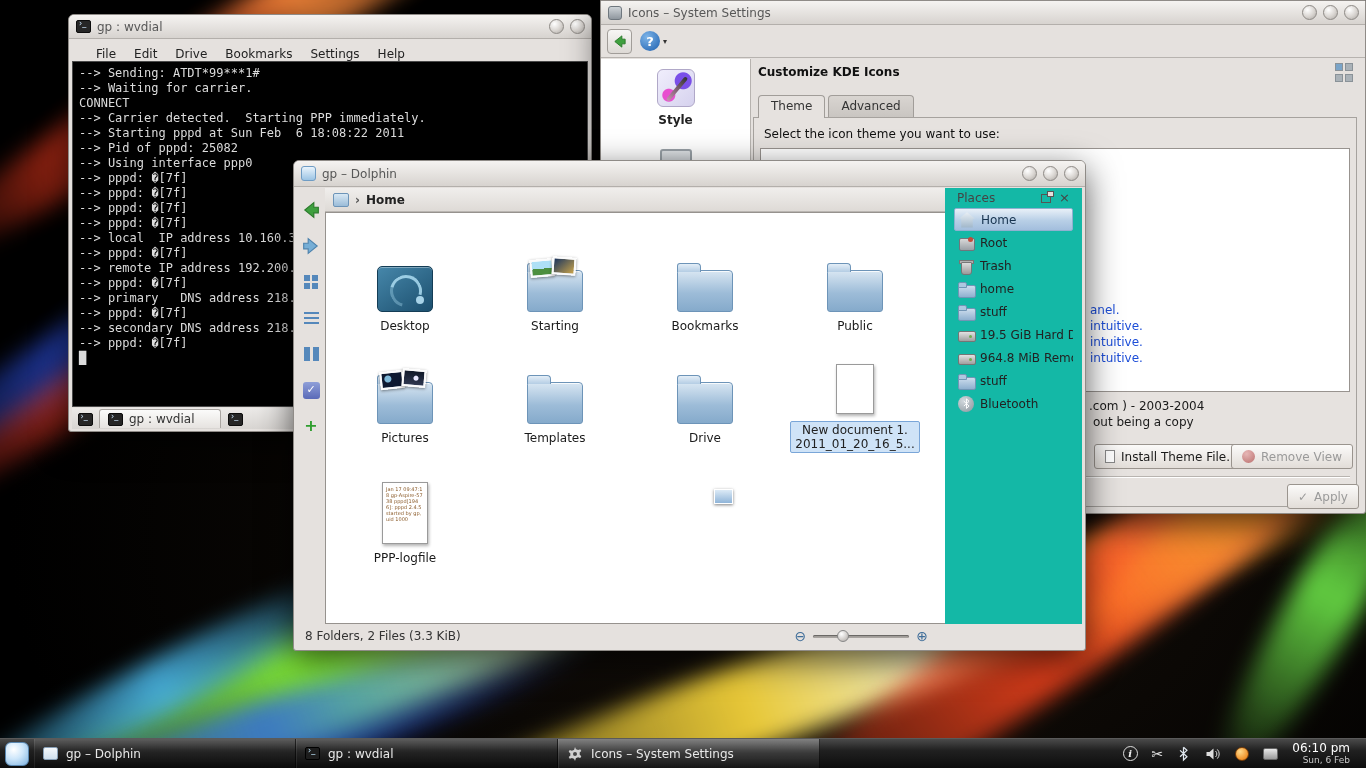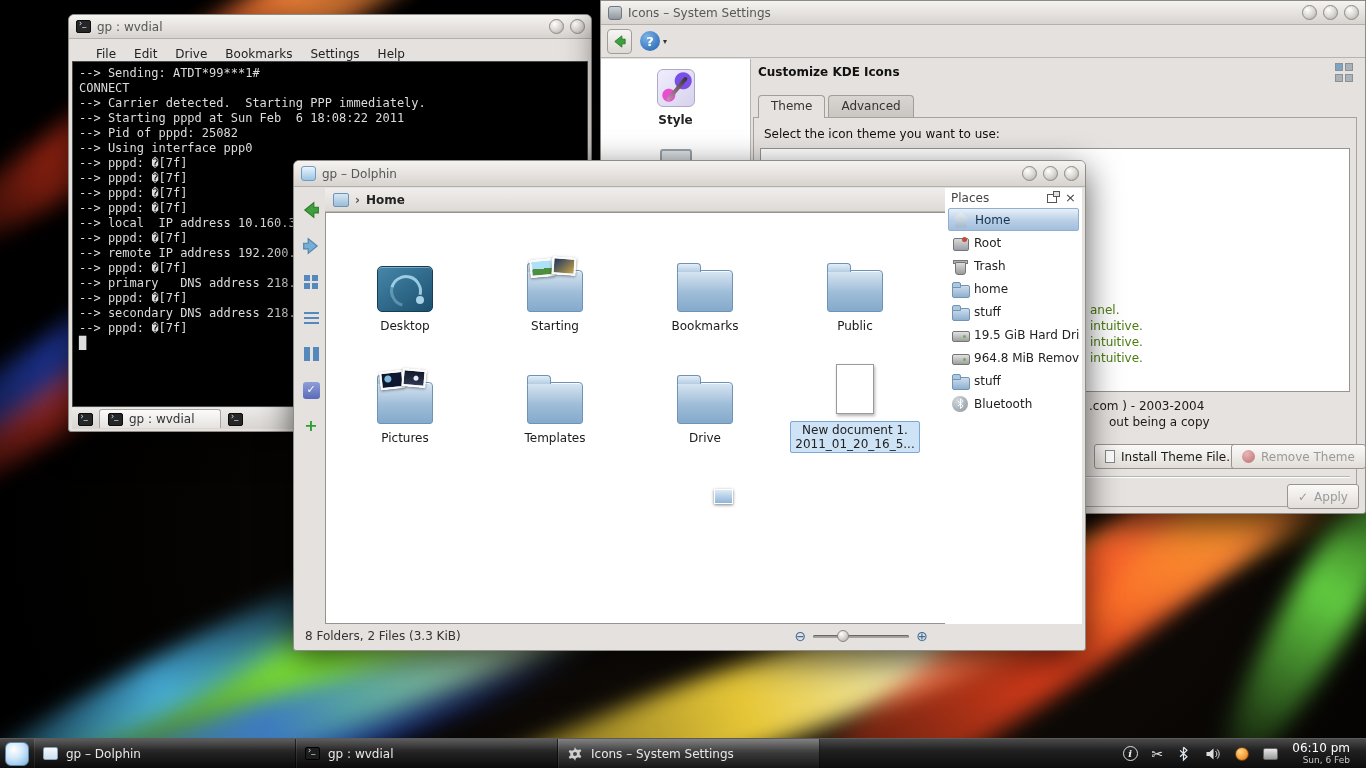--- a/index.html
+++ b/index.html
@@ -52,21 +52,21 @@
   .sb-label{font-weight:bold;color:#222}
   .sb-icon2{width:32px;height:26px;border:2px solid #98a0a6;border-radius:3px;background:linear-gradient(#dfe3e6,#b9bfc4);margin-top:16px}
   .s-heading{position:absolute;left:157px;top:64px;font-weight:bold;color:#111}
   .s-tabs{position:absolute;left:157px;top:94px;display:flex}
   .tab{height:22px;padding:3px 12px;border:1px solid #a19d99;border-bottom:none;border-radius:4px 4px 0 0;background:linear-gradient(#d9d5d1,#c9c5c1);color:#333;margin-right:3px}
   .tab.active{background:#e6e2df;height:23px;position:relative;z-index:2}
   .tabframe{position:absolute;left:152px;right:8px;top:116px;bottom:6px;border:1px solid #a6a29e;background:#e6e2df}
   .select-label{position:absolute;left:10px;top:9px;color:#111;white-space:nowrap}
   .theme-list{position:absolute;left:6px;right:6px;top:30px;height:244px;background:#fff;border:1px solid #98938f}
   .theme-row{position:absolute;left:2px;right:2px;height:16px}
-  .frag{position:absolute;left:327px;top:1px;color:#4d7c0f;white-space:nowrap}
+  .frag{position:absolute;left:327px;top:1px;color:#1d4ed8;white-space:nowrap}
   .desc{position:absolute;color:#1a1a1a;white-space:nowrap}
   .sbtn{position:absolute;height:25px;border:1px solid #9a948e;border-radius:3px;background:linear-gradient(#fbfaf9,#e2ddd8);display:flex;align-items:center;gap:6px;padding:0 10px;color:#1a1a1a;white-space:nowrap}
   .sbtn.disabled{color:#9a9a9a}
   .pg-ic{width:10px;height:13px;background:#fff;border:1px solid #888;flex:none}
   .rm-ic{width:13px;height:13px;border-radius:50%;background:radial-gradient(circle at 35% 30%,#d88,#a33 70%);opacity:.55;flex:none}
   .sep-line{position:absolute;left:6px;right:6px;top:358px;height:1px;background:#b8b4b0;box-shadow:0 1px 0 #fff}
   .vt{position:absolute;right:10px;top:62px;width:20px;height:20px;display:grid;grid-template-columns:8px 8px;gap:2px}
   .vt span{width:8px;height:8px;background:#aab2b8;border:1px solid #8a9298}
   .vt span:first-child{background:#7aa4c8}
   .settings-ic{width:14px;height:14px;background:linear-gradient(#cfd4d8,#8f979e);border-radius:3px;border:1px solid #6f777e}
@@ -95,21 +95,21 @@
   .thumb{position:absolute;width:24px;height:18px;border:2px solid #fbfbfb;box-shadow:0 1px 3px rgba(0,0,0,.45);z-index:2}
   .t-a{left:2px;top:-12px;transform:rotate(-5deg);background:linear-gradient(180deg,#aee0f6 55%,#4d8f3f 55%)}
   .t-b{left:24px;top:-14px;transform:rotate(4deg);background:linear-gradient(135deg,#18335e,#caa44a)}
   .t-c{left:2px;top:-12px;transform:rotate(-6deg);background:radial-gradient(circle at 30% 40%,#7fb8d8 0 3px,#0d1830 4px)}
   .t-d{left:24px;top:-14px;transform:rotate(5deg);background:radial-gradient(circle at 60% 50%,#e8e8ff 0 2px,transparent 3px),linear-gradient(#101828,#303850)}
   .icon-desktop{position:relative;width:56px;height:46px;margin-top:8px;border-radius:5px;background:linear-gradient(145deg,#4687aa,#1c4f6e);border:1px solid #143d56;box-shadow:inset 0 1px 0 rgba(255,255,255,.35)}
   .icon-desktop::after{content:"";position:absolute;left:12px;top:8px;width:26px;height:26px;border:3px solid rgba(180,228,248,.8);border-bottom-color:transparent;border-left-color:rgba(180,228,248,.35);border-radius:50%;transform:rotate(-30deg)}
   .icon-desktop::before{content:"";position:absolute;right:8px;bottom:7px;width:8px;height:8px;border-radius:50%;background:rgba(190,232,250,.85)}
   .icon-page{width:38px;height:50px;margin-top:6px;background:#fff;border:1px solid #9a9a9a;box-shadow:1px 2px 3px rgba(0,0,0,.3)}
   .icon-log{width:46px;height:62px;background:#fff;border:1px solid #9a9a9a;box-shadow:1px 2px 3px rgba(0,0,0,.3);padding:3px;font-size:5px;line-height:6px;color:#8a5a28;overflow:hidden;word-break:break-all;text-align:left}
-  .d-places{position:absolute;right:3px;top:27px;width:137px;bottom:26px;background:#ffffff;padding:0 3px}
+  .d-places{position:absolute;right:3px;top:27px;width:137px;bottom:26px;background:#14b8a6;padding:0 9px}
   .places-hdr{display:flex;align-items:center;height:20px;padding:0 3px;color:#444}
   .ph-detach{width:10px;height:9px;border:1px solid #555;position:relative;margin-left:auto;margin-right:8px}
   .ph-detach::after{content:"";position:absolute;right:-4px;top:-4px;width:5px;height:4px;border:1px solid #555;background:#e4e0dd}
   .ph-close{color:#444;font-size:13px;line-height:12px}
   .place-row{display:flex;align-items:center;gap:6px;height:23px;padding:0 4px;color:#222;white-space:nowrap;overflow:hidden}
   .place-row.selected{background:linear-gradient(#e8f0f8,#b8cfe6 55%,#a3bedd);border:1px solid #8fb0d0;border-radius:2px;color:#16324e}
   .pi{width:16px;height:16px;flex:none;position:relative}
   .pi-home{background:linear-gradient(#eaf0f5,#9fb6c9);clip-path:polygon(50% 4%,100% 46%,86% 46%,86% 100%,14% 100%,14% 46%,0 46%)}
   .pi-folder::after{content:"";position:absolute;left:0;top:4px;width:16px;height:11px;background:linear-gradient(#cddded,#8fb0cf);border:1px solid #7295b5;border-radius:2px}
   .pi-folder::before{content:"";position:absolute;top:1px;left:0;width:7px;height:4px;background:#aec8e0;border:1px solid #7295b5;border-radius:2px 2px 0 0;z-index:1}
@@ -174,20 +174,21 @@
   <div class="menubar">
     <span>File</span>
     <span>Edit</span>
     <span>Drive</span>
     <span>Bookmarks</span>
     <span>Settings</span>
     <span>Help</span>
   </div>
   <div class="term-screen">
     <div class="tline">--&gt; Sending: ATDT*99***1#</div>
+    <div class="tline">--&gt; Waiting for carrier.</div>
     <div class="tline">CONNECT</div>
     <div class="tline">--&gt; Carrier detected.  Starting PPP immediately.</div>
     <div class="tline">--&gt; Starting pppd at Sun Feb  6 18:08:22 2011</div>
     <div class="tline">--&gt; Pid of pppd: 25082</div>
     <div class="tline">--&gt; Using interface ppp0</div>
     <div class="tline">--&gt; pppd: �[7f]</div>
     <div class="tline">--&gt; pppd: �[7f]</div>
     <div class="tline">--&gt; pppd: �[7f]</div>
     <div class="tline">--&gt; pppd: �[7f]</div>
     <div class="tline">--&gt; local  IP address 10.160.35.</div>
@@ -261,28 +262,28 @@
           <span class="frag">intuitive.</span>
         </div>
       <div class="theme-row" style="top:185px">
           <span class="frag">intuitive.</span>
         </div>
       <div class="theme-row" style="top:201px">
           <span class="frag">intuitive.</span>
         </div>
     </div>
     <span class="desc" style="left:335px;top:281px">.com ) - 2003-2004</span>
-    <span class="desc" style="left:355px;top:297px">out being a copy</span>
+    <span class="desc" style="left:339px;top:297px">out being a copy</span>
     <span class="sbtn" style="left:340px;top:326px">
       <span class="pg-ic"></span>
       <span>Install Theme File...</span>
     </span>
     <span class="sbtn disabled" style="left:477px;top:326px">
       <span class="rm-ic"></span>
-      <span>Remove Theme</span>
+      <span>Remove View</span>
     </span>
     <span class="sep-line"></span>
     <span class="sbtn disabled" style="left:533px;top:366px">
       <span style="color:#9a9a9a">✓</span>
       <span>Apply</span>
     </span>
   </div>
 </div>
 
 <div class="window" id="dolphin">
@@ -365,20 +366,24 @@
       <div class="fitem">
         <div class="oxfolder"></div>
         <div class="flabel">Drive</div>
       </div>
       <div class="fitem" style="height:120px">
         <div class="icon-page"></div>
         <div class="sel-label">
           <div>New document 1.</div>
           <div>2011_01_20_16_5...</div>
         </div>
+      </div>
+      <div class="fitem" style="height:120px">
+        <div class="icon-log">Jan 17 09:47:18 gp-Aspire-5738 pppd[1946]: pppd 2.4.5 started by gp, uid 1000</div>
+        <div class="flabel">PPP-logfile</div>
       </div>
     </div>
   </div>
 
   <div class="d-places">
     <div class="places-hdr">
       <span>Places</span>
       <span class="ph-detach"></span>
       <span class="ph-close">×</span>
     </div>

